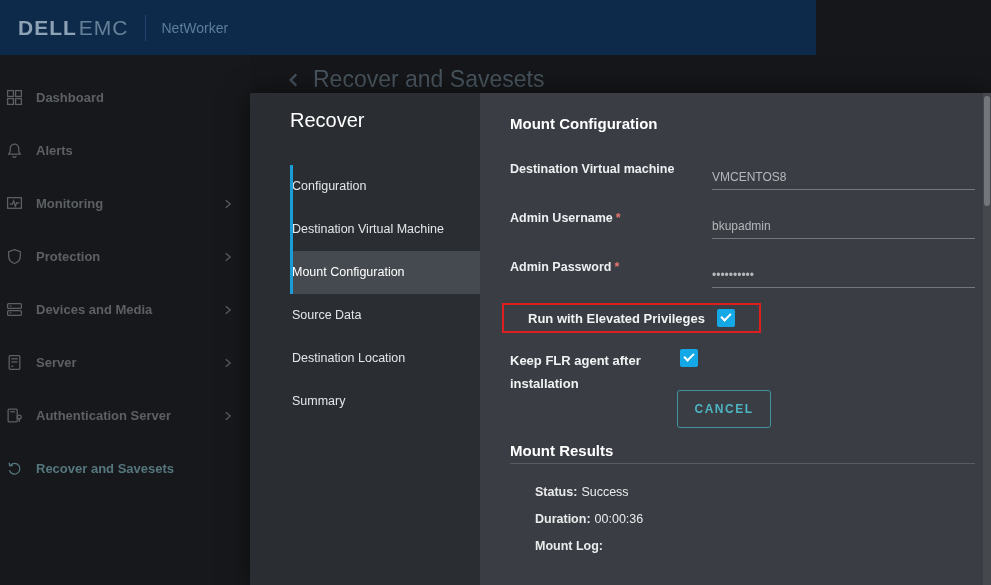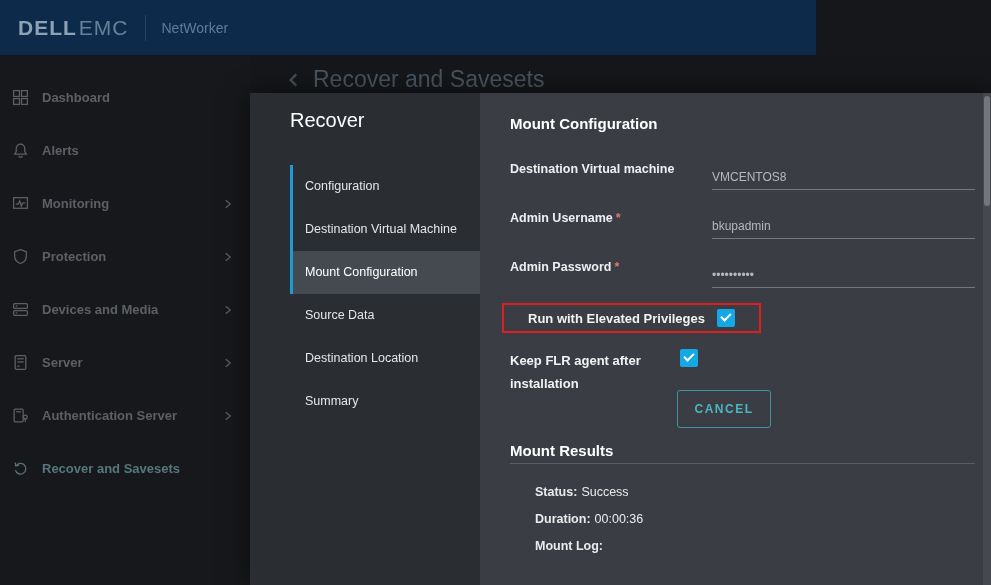--- a/index.html
+++ b/index.html
@@ -23,21 +23,21 @@
   .tb-divider { width: 1px; height: 26px; background: #24466c; margin: 0 16px; }
   .product { color: #5d7d9b; font-size: 14px; }
 
   
   .sidebar {
     position: absolute; left: 0; top: 55px; width: 250px; bottom: 0;
     background: #17181b; padding-top: 16px;
   }
   .side-item {
     height: 53px; display: flex; align-items: center;
-    padding: 0 16px 0 12px; color: #5c6064; font-size: 13px; font-weight: bold;
+    padding: 0 16px 0 6px; color: #5c6064; font-size: 13px; font-weight: bold;
     cursor: default; white-space: nowrap;
   }
   .side-item .icon { width: 17px; height: 17px; margin-right: 13px; flex: none; }
   .side-item .icon svg { width: 17px; height: 17px; stroke: currentColor; fill: none; stroke-width: 1.2; }
   .side-item .chev { margin-left: auto; width: 12px; height: 12px; }
   .side-item .chev svg { width: 12px; height: 12px; stroke: currentColor; fill: none; stroke-width: 1.6; }
   .side-item.active { color: #557density7e; }
   .side-item.active { color: #55777e; }
 
   
@@ -54,21 +54,21 @@
     display: flex; z-index: 2; box-shadow: 0 0 24px rgba(0,0,0,.55);
   }
   .dialog-left { width: 230px; background: #2a2e33; position: relative; flex: none; }
   .dialog-right { flex: 1; background: #3a3e44; position: relative; }
 
   .dialog-title { position: absolute; left: 40px; top: 16px; font-size: 20px; color: #ffffff; }
 
   .steps { position: absolute; left: 40px; right: 0; top: 72px; }
   .steps-accent { position: absolute; left: 0; top: 0; width: 3px; height: 129px; background: #1a9cd8; z-index: 2; }
   .step {
-    height: 43px; line-height: 43px; padding-left: 15px;
+    height: 43px; line-height: 43px; padding-left: 2px;
     font-size: 12.5px; color: #e4e6e8; white-space: nowrap; cursor: pointer;
   }
   .step.active { background: #454a51; color: #ffffff; }
 
   
   .panel-title { position: absolute; left: 30px; top: 22px; font-size: 15px; font-weight: bold; color: #ffffff; }
 
   .fields { position: absolute; left: 30px; right: 16px; top: 58px; }
   .field-row { display: flex; height: 49px; }
   .f-label { width: 202px; flex: none; padding-top: 11px; font-size: 12.5px; font-weight: bold; color: #edeff1; }

